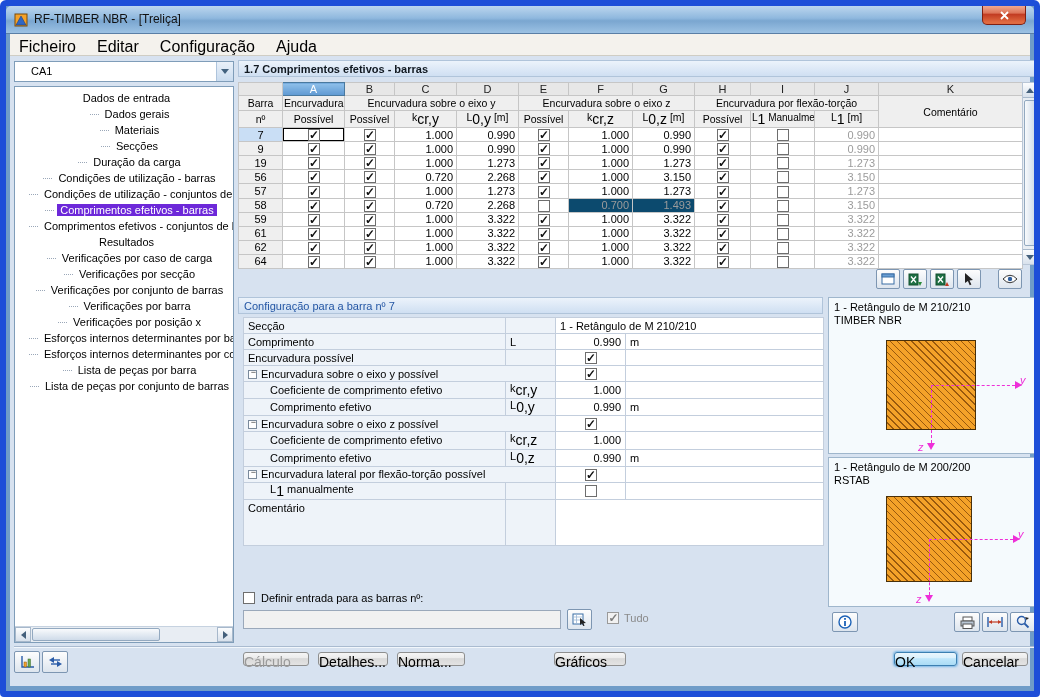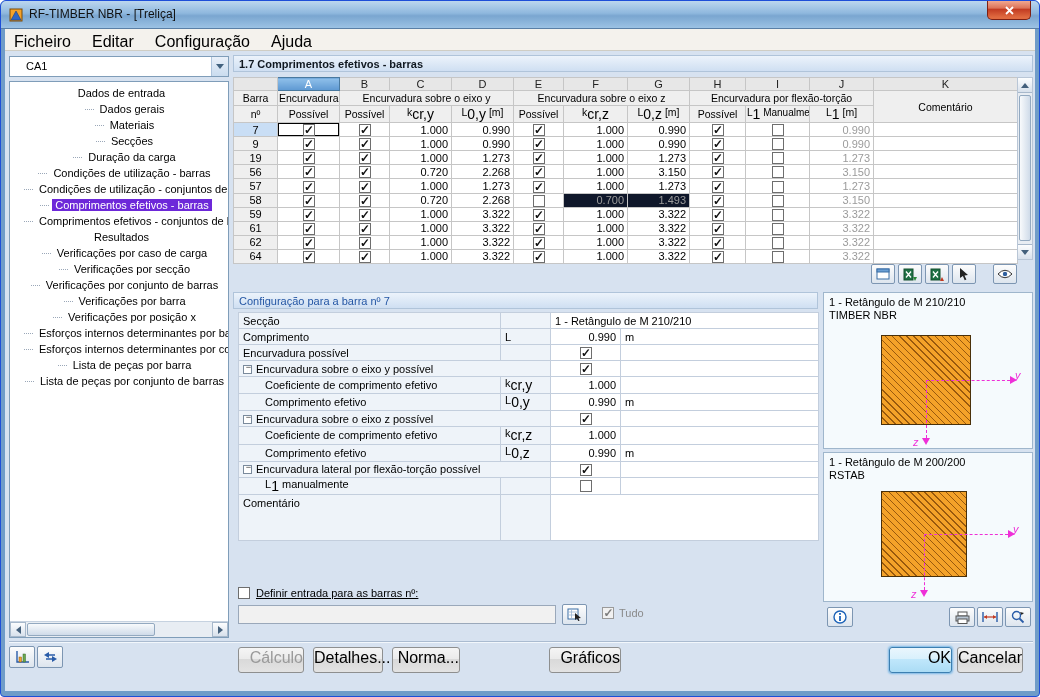--- a/index.html
+++ b/index.html
@@ -1,20 +1,20 @@
 <!DOCTYPE html>
 <html><head>
 <meta charset="utf-8">
 <style>
   * { box-sizing: border-box; margin: 0; padding: 0; }
   html,body { width:1040px; height:697px; }
   body { font-family:"Liberation Sans", sans-serif; font-size:11px; color:#000; }
 
   .window { position:relative; width:1040px; height:697px; background:#6f9cc8;
-            border:1px solid #1d4ed8; border-radius:6px 6px 4px 4px; overflow:hidden; }
+            border:6px solid #1d4ed8; border-radius:6px 6px 4px 4px; overflow:hidden; }
 
   
   .titlebar { position:absolute; left:0; top:0; right:0; height:28px;
     background:linear-gradient(#bcd6ee, #8fb8de 45%, #7aa6d0 55%, #9cc2e4);
     border-radius:5px 5px 0 0; border-bottom:1px solid #5a7fa6; }
   .app-icon { position:absolute; left:8px; top:7px; width:14px; height:14px; }
   .title-text { position:absolute; left:28px; top:0; line-height:27px; font-size:12px; color:#111; }
   .close-btn { position:absolute; right:8px; top:0; width:44px; height:19px;
     background:linear-gradient(#f0a890, #dc7257 40%, #c13a21 45%, #e06a40 90%);
     border:1px solid #7e2013; border-top:none; border-radius:0 0 5px 5px;
@@ -71,21 +71,21 @@
   .maintable td { border:1px solid #c6c6c6; overflow:hidden; white-space:nowrap; font-size:11px; padding:0 3px; }
   tr.letters td { height:13px; background:#e7e7e7; text-align:center; padding:0; color:#222; }
   tr.letters td.selA { background:linear-gradient(#8fc0ea,#5e98d2); color:#fff; border-color:#49799f; }
   tr.ghead td, tr.shead td { height:15px; background:#efefef; text-align:center; font-size:10.5px; padding:0 1px; }
   tr.shead td.small { font-size:10px; }
   td.rowhead { background:#efefef; text-align:center; }
   tr.r td { height:14px; }
   tr.r td.num { text-align:right; }
   tr.r td.cc { text-align:center; padding:0; }
   td.gray { color:#9b9b9b; }
-  td.dim { background:#0f172a; color:#9b9b9b; }
+  td.dim { background:#0c4a6e; color:#9b9b9b; }
   tr.r.sel td.rowhead { background:#c9def5; }
   tr.r.sel td.colA { box-shadow:inset 0 0 0 1px #000; }
   sub { font-size:14px; }
 
   .cb { display:inline-block; width:12px; height:12px; border:1px solid #6e6e6e; background:#fff; position:relative; vertical-align:middle; }
   .cb.on::after { content:"✓"; position:absolute; left:-1px; top:-2px; width:13px; text-align:center;
     font-size:12px; font-weight:bold; color:#101010; line-height:14px; }
   .cb.disabled { border-color:#9a9a9a; background:#f1f1f1; }
   .cb.disabled.on::after { color:#7c7c7c; }
 
@@ -111,21 +111,21 @@
   .cfgtable td.val { text-align:right; }
   .cfgtable td.valc { text-align:center; padding:0; }
   .cfgtable td.ext { text-align:left; }
   .cfgtable td.ind { padding-left:26px; }
   .cfgtable tr.cmtrow td { height:46px; vertical-align:top; padding-top:2px; }
   .collapse-icon { display:inline-block; width:9px; height:9px; border:1px solid #7a8a9c; background:#fff;
     position:relative; margin-right:4px; vertical-align:-1px; }
   .collapse-icon::after { content:"−"; position:absolute; left:0; top:-4px; width:9px; text-align:center; font-size:9px; color:#333; }
 
   
-  .define-row { position:absolute; left:237px; top:586px; display:flex; align-items:center; gap:6px;text-decoration:underline; }
+  .define-row { position:absolute; left:237px; top:586px; display:flex; align-items:center; gap:6px; }
   .define-input { position:absolute; left:237px; top:604px; width:318px; height:19px;
     border:1px solid #9aa8ba; background:#f1f1f1; font-family:"Liberation Sans",sans-serif; font-size:11px; padding:0 3px; }
   .apply-btn { position:absolute; left:561px; top:603px; width:25px; height:21px;
     background:linear-gradient(#fdfdfd,#dde5ee); border:1px solid #7d96b2; border-radius:2px;
     display:flex; align-items:center; justify-content:center; }
   .tudo { position:absolute; left:601px; top:606px; display:flex; align-items:center; gap:5px; color:#8a8a8a; }
 
   
   .pv { position:absolute; left:822px; width:210px; background:#f5fafd; border:1px solid #9fb6cc; }
   .pv1 { top:291px; height:157px; }
@@ -142,23 +142,23 @@
   .arr-d { position:absolute; width:0; height:0; border-left:4px solid transparent; border-right:4px solid transparent; border-top:7px solid #ee2fd8; }
   .axis-lab { position:absolute; color:#ee2fd8; font-style:italic; font-size:11px; }
 
   .pbtn { position:absolute; width:26px; height:20px; top:606px;
     background:linear-gradient(#fdfdfd,#dde5ee); border:1px solid #7d96b2; border-radius:2px;
     display:flex; align-items:center; justify-content:center; }
 
   
   .sep-line { position:absolute; left:8px; top:640px; width:1024px; height:2px;
     border-top:1px solid #aabbd0; border-bottom:1px solid #f2f7fc; }
-  .btn { position:absolute; top:646px; height:26px; border:1px solid #8e8f8f; border-radius:3px;
+  .btn { position:absolute; top:646px; height:14px; border:1px solid #8e8f8f; border-radius:3px;
     background:linear-gradient(#f5f5f5,#ebebeb 45%,#d9d9d9 46%,#e3e3e3);
-    font-size:16px; text-align:right; line-height:19px; cursor:default; }
+    font-size:14px; text-align:left; line-height:19px; cursor:default; }
   .btn.disabled { color:#9a9a9a; }
   .btn.focused { border-color:#3c7fb1; box-shadow:0 0 2px 1px #7ab8e6;
     background:linear-gradient(#eaf6fd,#d9f0fc 45%,#c0e7fb 46%,#abdcf5); }
   .sbtn { position:absolute; top:645px; width:26px; height:22px;
     background:linear-gradient(#fdfdfd,#dde5ee); border:1px solid #7d96b2; border-radius:2px;
     display:flex; align-items:center; justify-content:center; }
 </style>
 </head>
 <body>
 

